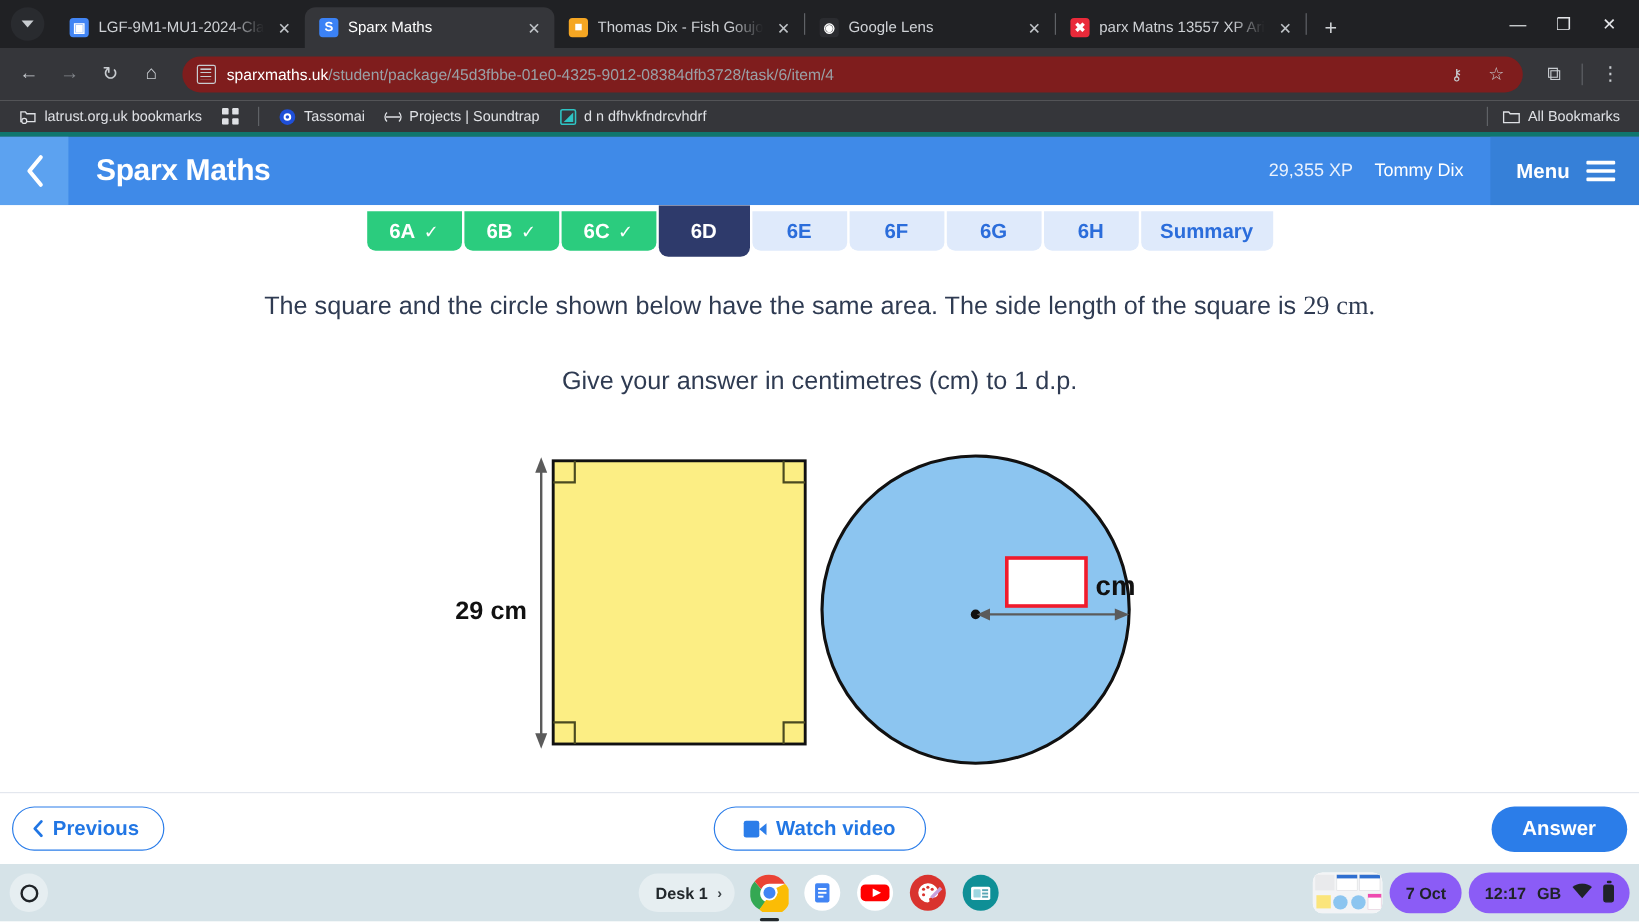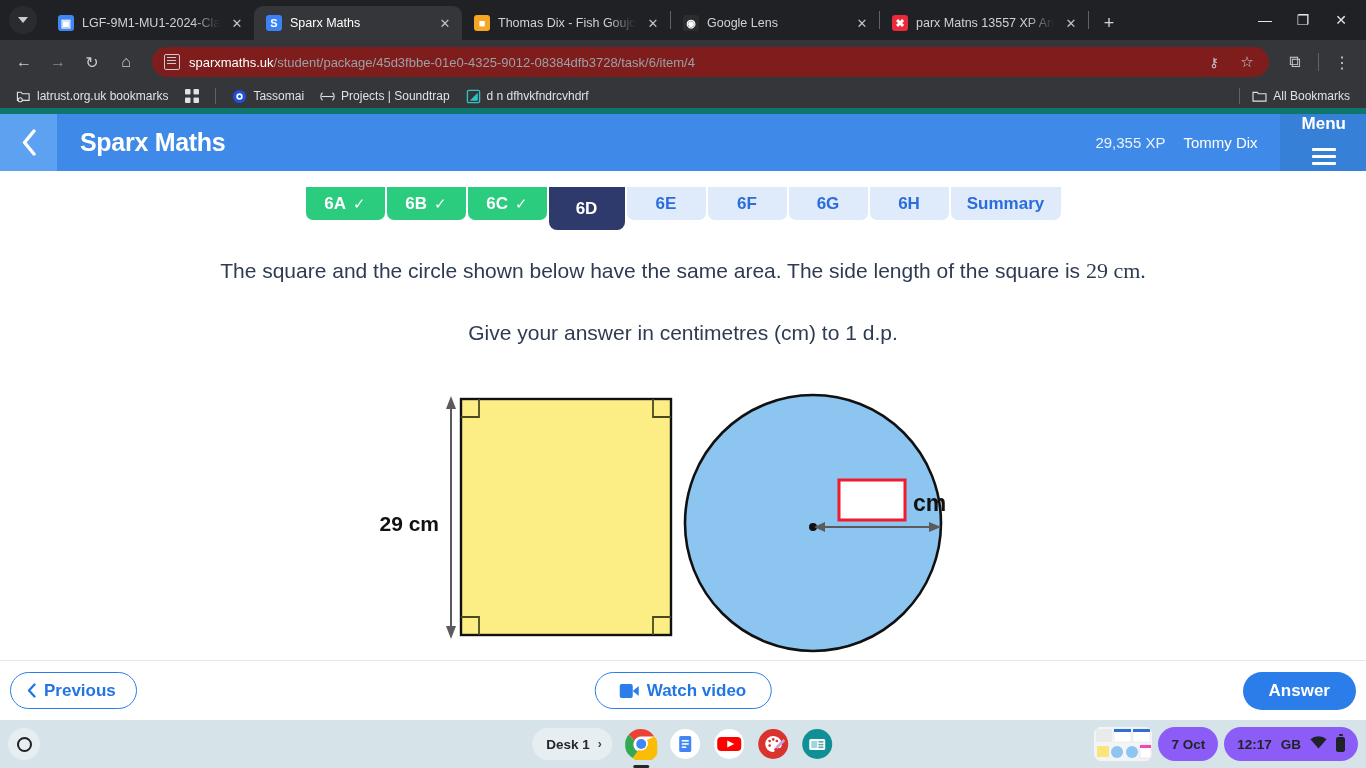--- a/index.html
+++ b/index.html
@@ -111,21 +111,21 @@
     background: repeating-linear-gradient(to bottom, #c8ccd0 0 1.2px, transparent 1.2px 3px);
   }
   .tb-right { display: flex; align-items: center; gap: 2px; }
   .tb-divider { width: 1px; height: 18px; background: #5f6266; margin: 0 5px; }
 
   
   .bookmarks {
     height: 30px; background: #35363a;
     display: flex; align-items: center; padding: 0 10px;
     color: #dfe1e5; font-size: 12px; gap: 4px;
-    border-bottom: 6px solid #0f766e;
+    border-bottom: 4px solid #0f766e;
   }
   .bm {
     display: flex; align-items: center; gap: 6px;
     padding: 3px 6px; border-radius: 4px; white-space: nowrap;
   }
   .bm-ico { width: 15px; height: 15px; flex: 0 0 auto; display:flex; align-items:center; justify-content:center; }
   .bm-sep { width: 1px; height: 16px; background: #5f6266; margin: 0 6px; }
   .bm-right { margin-left: auto; display: flex; align-items: center; }
 
   
@@ -141,33 +141,33 @@
   .hdr-title {
     color: #fff; font-size: 25px; font-weight: bold;
     margin-left: 23px; letter-spacing: -0.3px;
   }
   .hdr-right { margin-left: auto; display: flex; align-items: center; height: 57px; }
   .hdr-xp { color: #eaf2fd; font-size: 15px; margin-right: 18px; }
   .hdr-user { color: #fff; font-size: 15px; margin-right: 22px; }
   .hdr-menu {
     background: #3680d8; height: 57px; display: flex; align-items: center;
     gap: 14px; padding: 0 20px 0 22px; color: #fff;
-    font-size: 17px; font-weight: bold; flex-direction: column;
+    font-size: 17px; font-weight: bold;
   }
   .burger { display: flex; flex-direction: column; gap: 4px; }
   .burger i { display: block; width: 24px; height: 3px; background: #fff; border-radius: 1px; }
 
   
   .page {
     position: absolute; left: 0; top: 171px; right: 0; bottom: 48px;
     background: #fff; overflow: hidden;
   }
   .tabs-row {
-    display: flex; justify-content: center; align-items: flex-start;
-    gap: 2px; padding-top: 16px;
+    display: flex; justify-content: center; align-items: center;
+    gap: 2px; padding-top: 0px;
   }
   .qtab {
     min-width: 79px; height: 33px;
     display: flex; align-items: center; justify-content: center; gap: 7px;
     border-radius: 0 0 7px 7px;
     font-size: 17px; font-weight: bold;
     background: #dfeafb; color: #2b6ddb;
   }
   .qtab.done { background: #2bcc7e; color: #fff; }
   .qtab.current {

